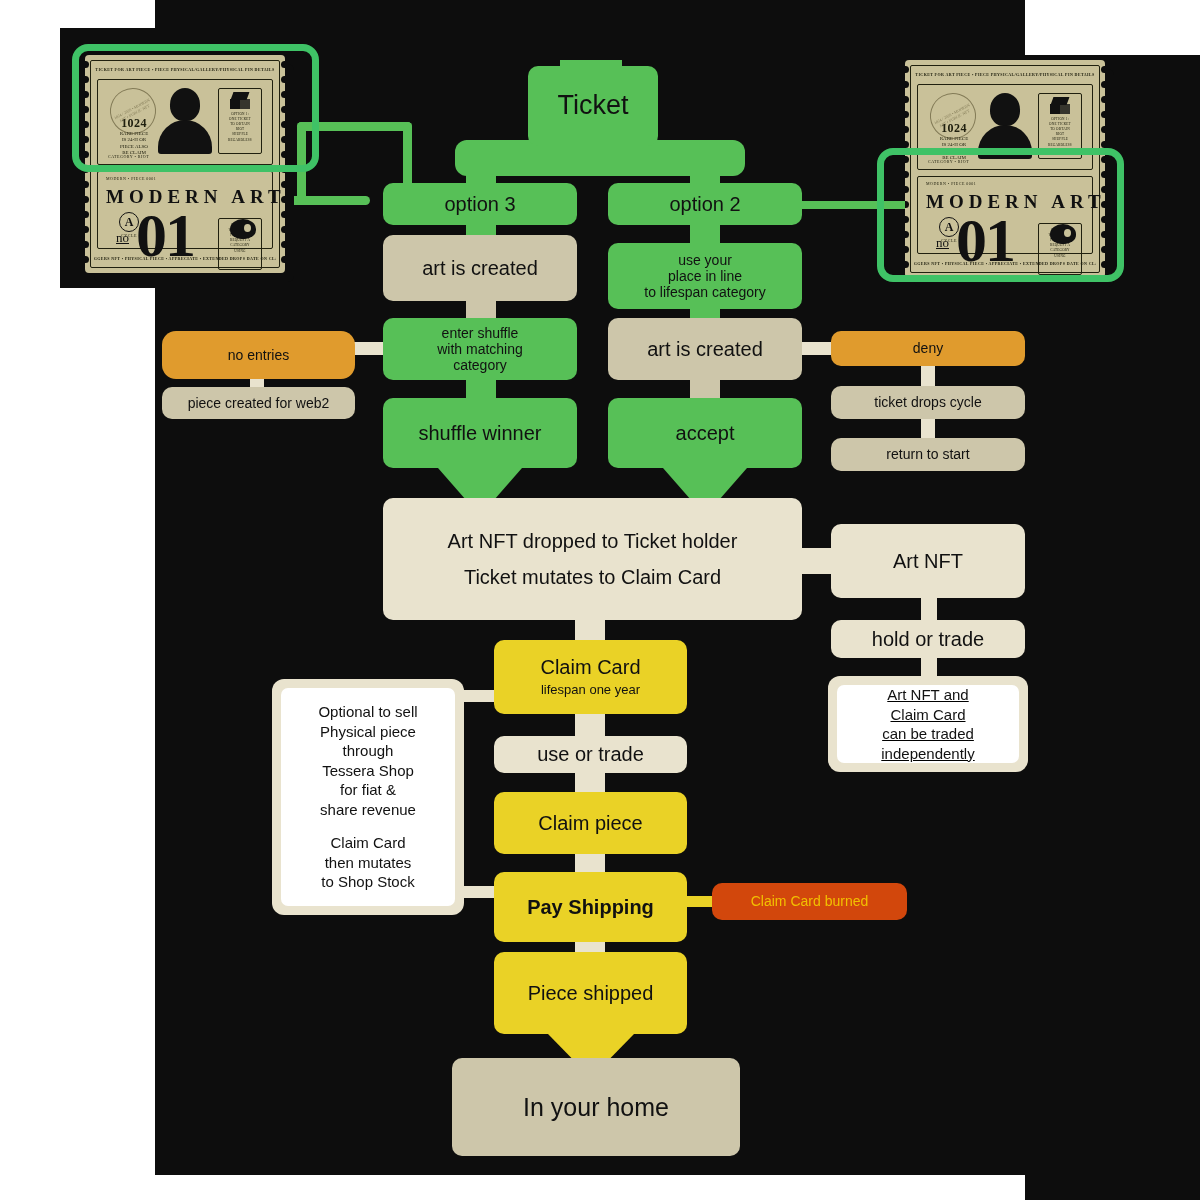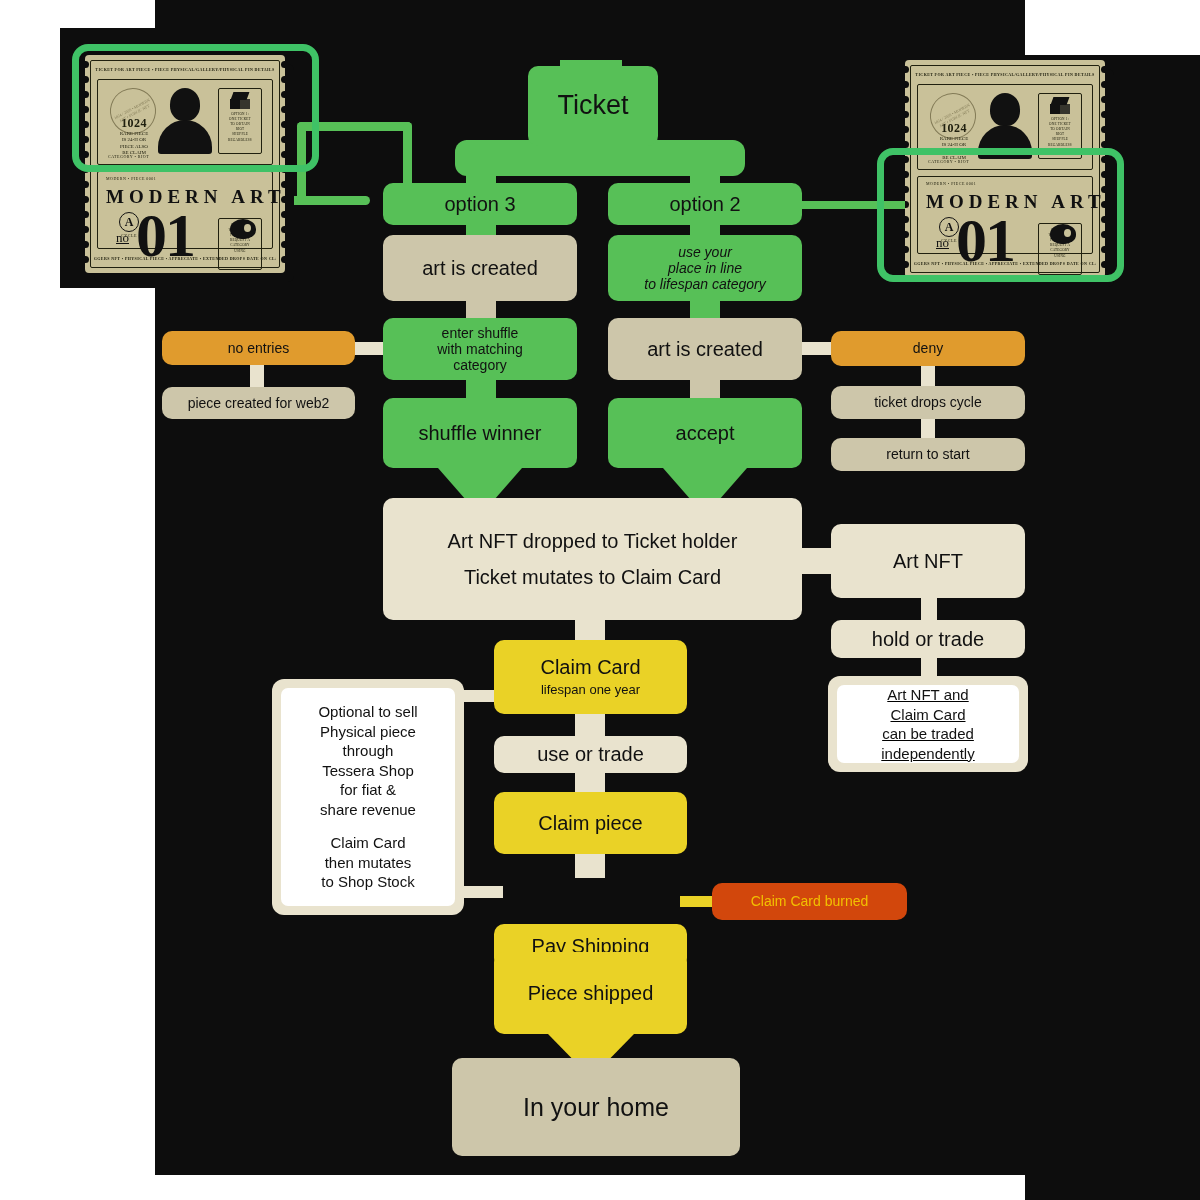--- a/index.html
+++ b/index.html
@@ -295,37 +295,37 @@
     <span>option 3</span>
   </div>
   <div class="node green t-lg" style="left:608px; top:183px; width:194px; height:42px;">
     <span>option 2</span>
   </div>
 
   <div class="node tan t-lg" style="left:383px; top:235px; width:194px; height:66px;">
     <span>art is created</span>
   </div>
 
-  <div class="node green t-sm" style="left:608px; top:235px; width:194px; height:66px;font-style:italic;">
+  <div class="node green t-sm" style="left:608px; top:243px; width:194px; height:66px;">
     <span>use your</span>
     <span>place in line</span>
     <span>to lifespan category</span>
   </div>
 
   <div class="node green t-sm" style="left:383px; top:318px; width:194px; height:62px;">
     <span>enter shuffle</span>
     <span>with matching</span>
     <span>category</span>
   </div>
 
   <div class="node tan t-lg" style="left:608px; top:318px; width:194px; height:62px;">
     <span>art is created</span>
   </div>
 
-  <div class="node orange t-sm" style="left:162px; top:331px; width:193px; height:34px;">
+  <div class="node orange t-sm" style="left:162px; top:331px; width:193px; height:48px;border-radius:14px;">
     <span>no entries</span>
   </div>
 
   <div class="node tan t-sm" style="left:162px; top:387px; width:193px; height:32px;">
     <span>piece created  for web2</span>
   </div>
 
   <div class="node orange t-sm" style="left:831px; top:331px; width:194px; height:35px;">
     <span>deny</span>
   </div>
@@ -376,21 +376,21 @@
   </div>
 
   <div class="node cream t-lg" style="left:494px; top:736px; width:193px; height:37px;">
     <span>use or trade</span>
   </div>
 
   <div class="node yellow t-lg" style="left:494px; top:792px; width:193px; height:62px;">
     <span>Claim piece</span>
   </div>
 
-  <div class="node yellow t-lg" style="left:494px; top:924px; width:193px; height:44px;">
+  <div class="node yellow t-lg" style="left:494px; top:872px; width:193px; height:70px;font-weight:bold;">
     <span>Pay Shipping</span>
   </div>
 
   <div class="node burn t-sm" style="left:712px; top:883px; width:195px; height:37px;">
     <span>Claim Card burned</span>
   </div>
 
   <div class="note-wrap" style="left:272px; top:679px; width:192px; height:236px;">
     <div class="note-inner">
       <span>Optional to sell</span>

